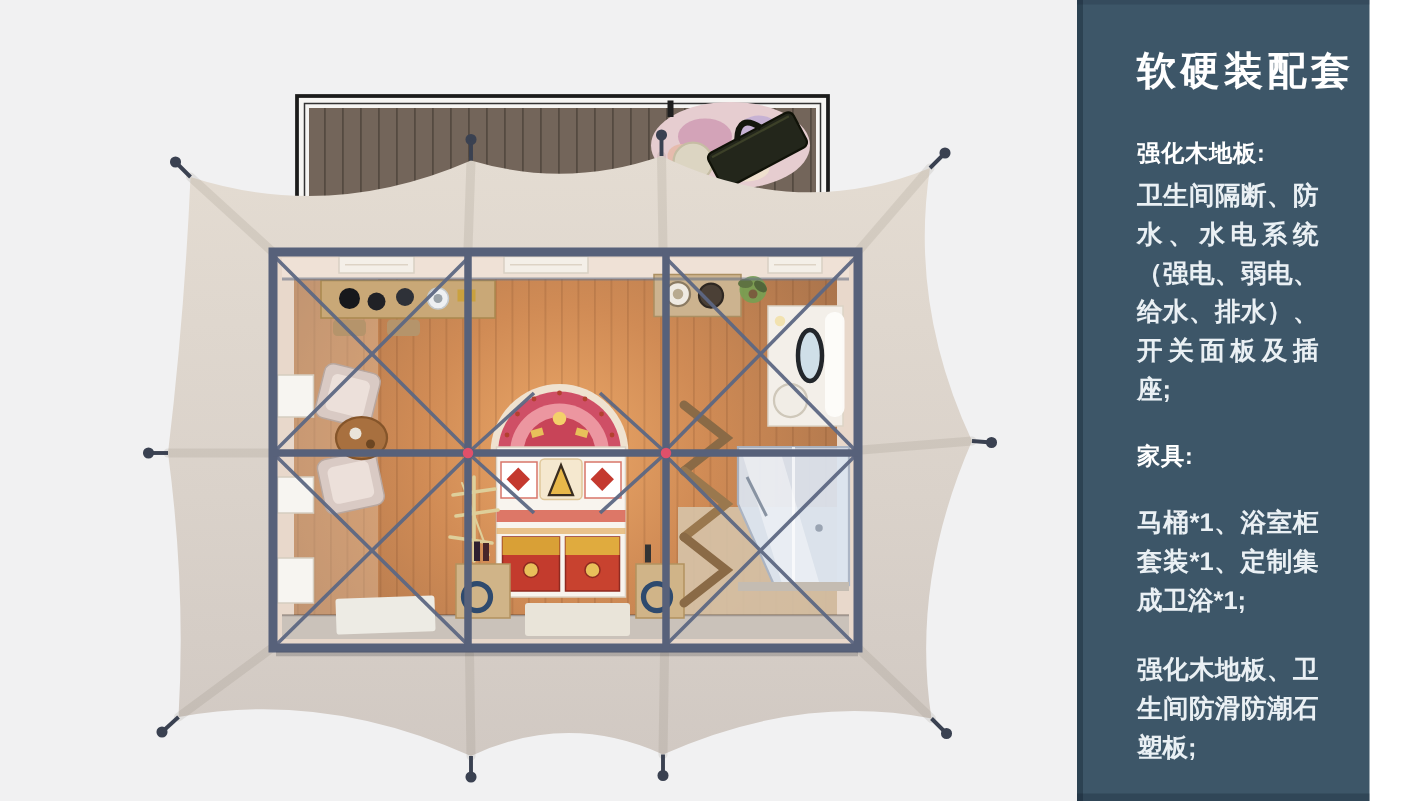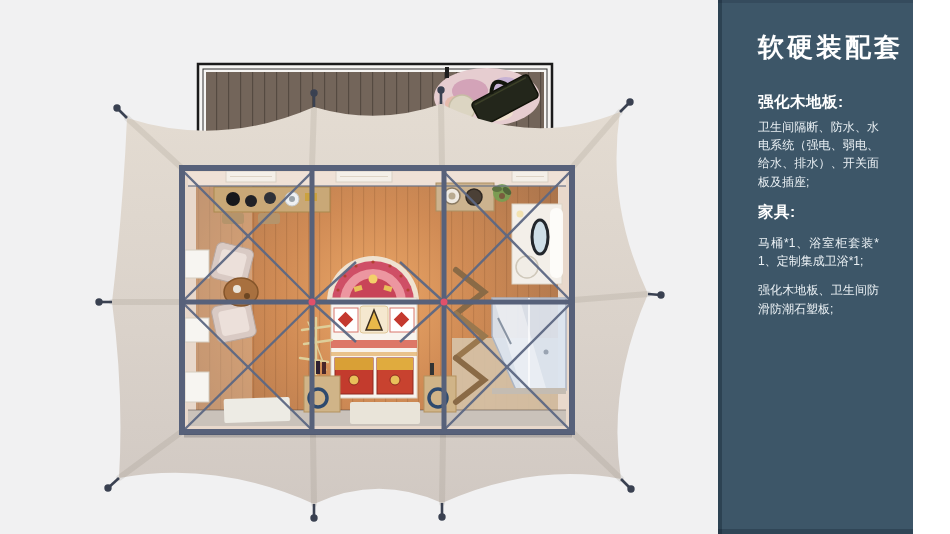--- a/index.html
+++ b/index.html
@@ -27,28 +27,28 @@
     width:195px;height:534px;flex:0 0 auto;
     background:var(--sidebar-bg);
     color:var(--sidebar-text);
     padding:26px 34px 0 40px;
     box-shadow:inset 4px 0 0 rgba(14,30,42,.35), inset 0 -5px 0 rgba(14,30,42,.28), inset 0 3px 0 rgba(14,30,42,.18);
   }
   .sidebar .title{
     color:#ffffff;font-size:26px;font-weight:bold;letter-spacing:3px;
     text-align:center;margin:4px 0 0 0;white-space:nowrap;
   }
-  .spec{margin-top:11px;}
+  .spec{margin-top:21px;}
   .spec:first-of-type{margin-top:27px;}
   .spec h2{
     color:#ffffff;font-size:15.5px;font-weight:bold;letter-spacing:.5px;margin:0 0 5px 0;
   }
   .spec p{
-    font-size:12px;line-height:1.52;color:var(--sidebar-text);
-    text-align:justify;word-break:break-all;margin:0;
+    font-size:17px;line-height:1.52;color:var(--sidebar-text);
+    text-align:justify;word-break:break-all;margin:0;font-weight:bold;
   }
 </style>
 </head>
 <body>
 
 <div class="app">
 
   <div class="stage">
     <svg width="718" height="534" viewBox="0 0 718 534">
       <defs>

